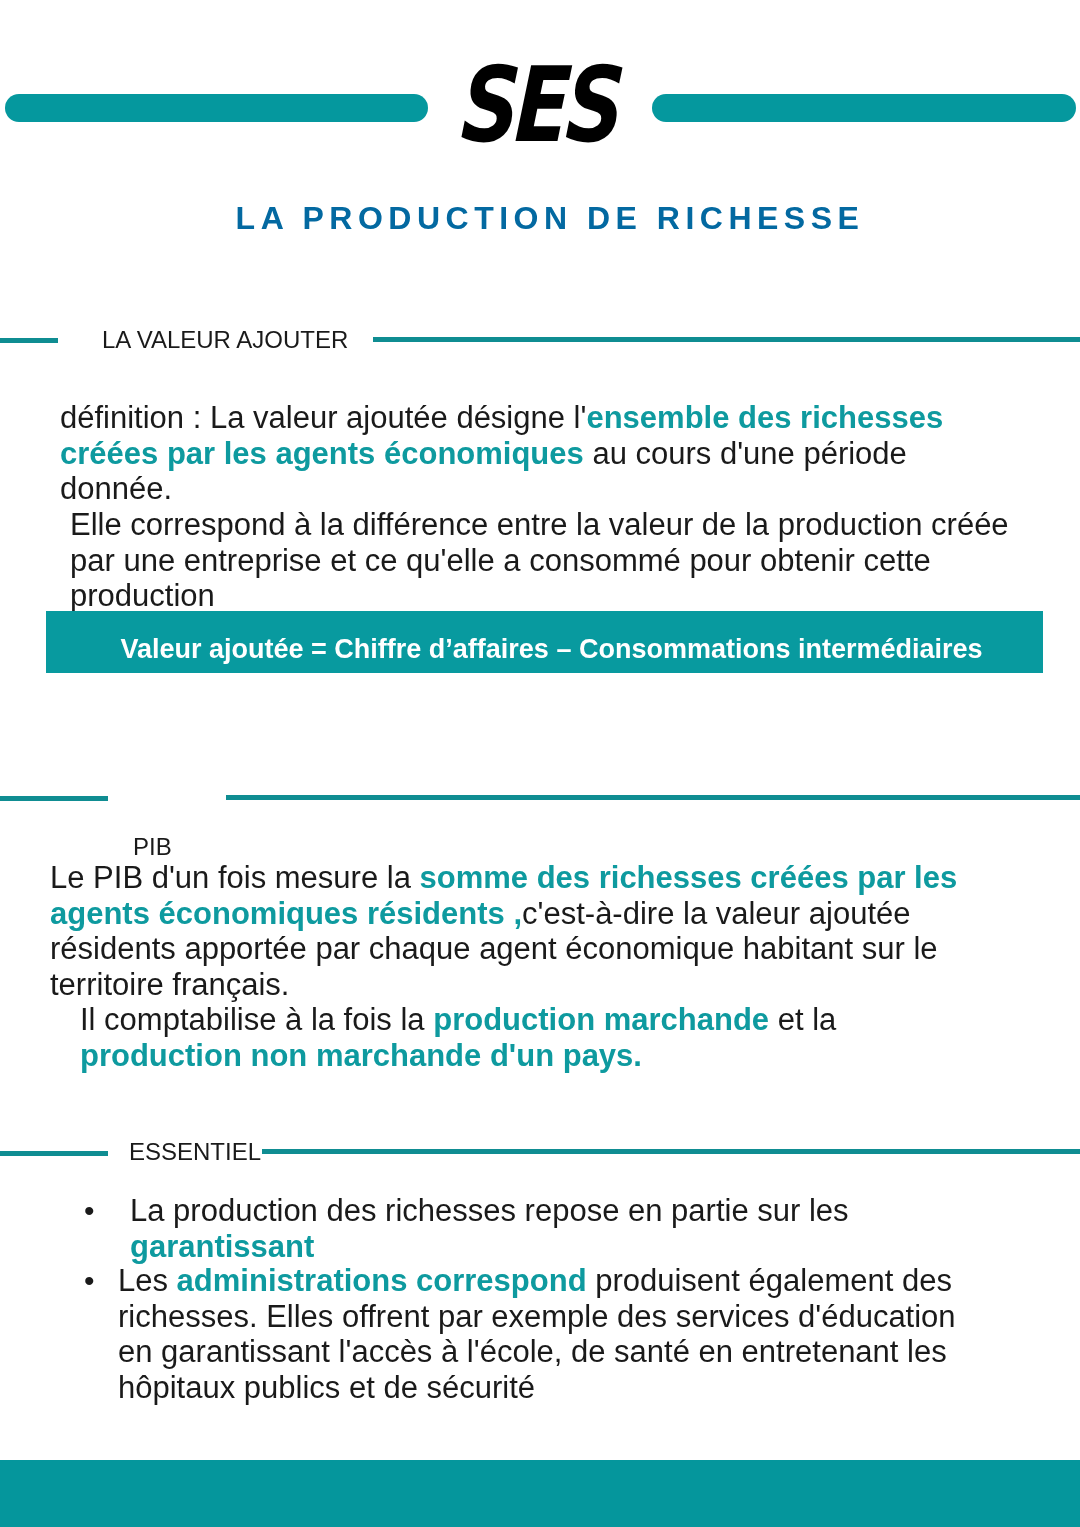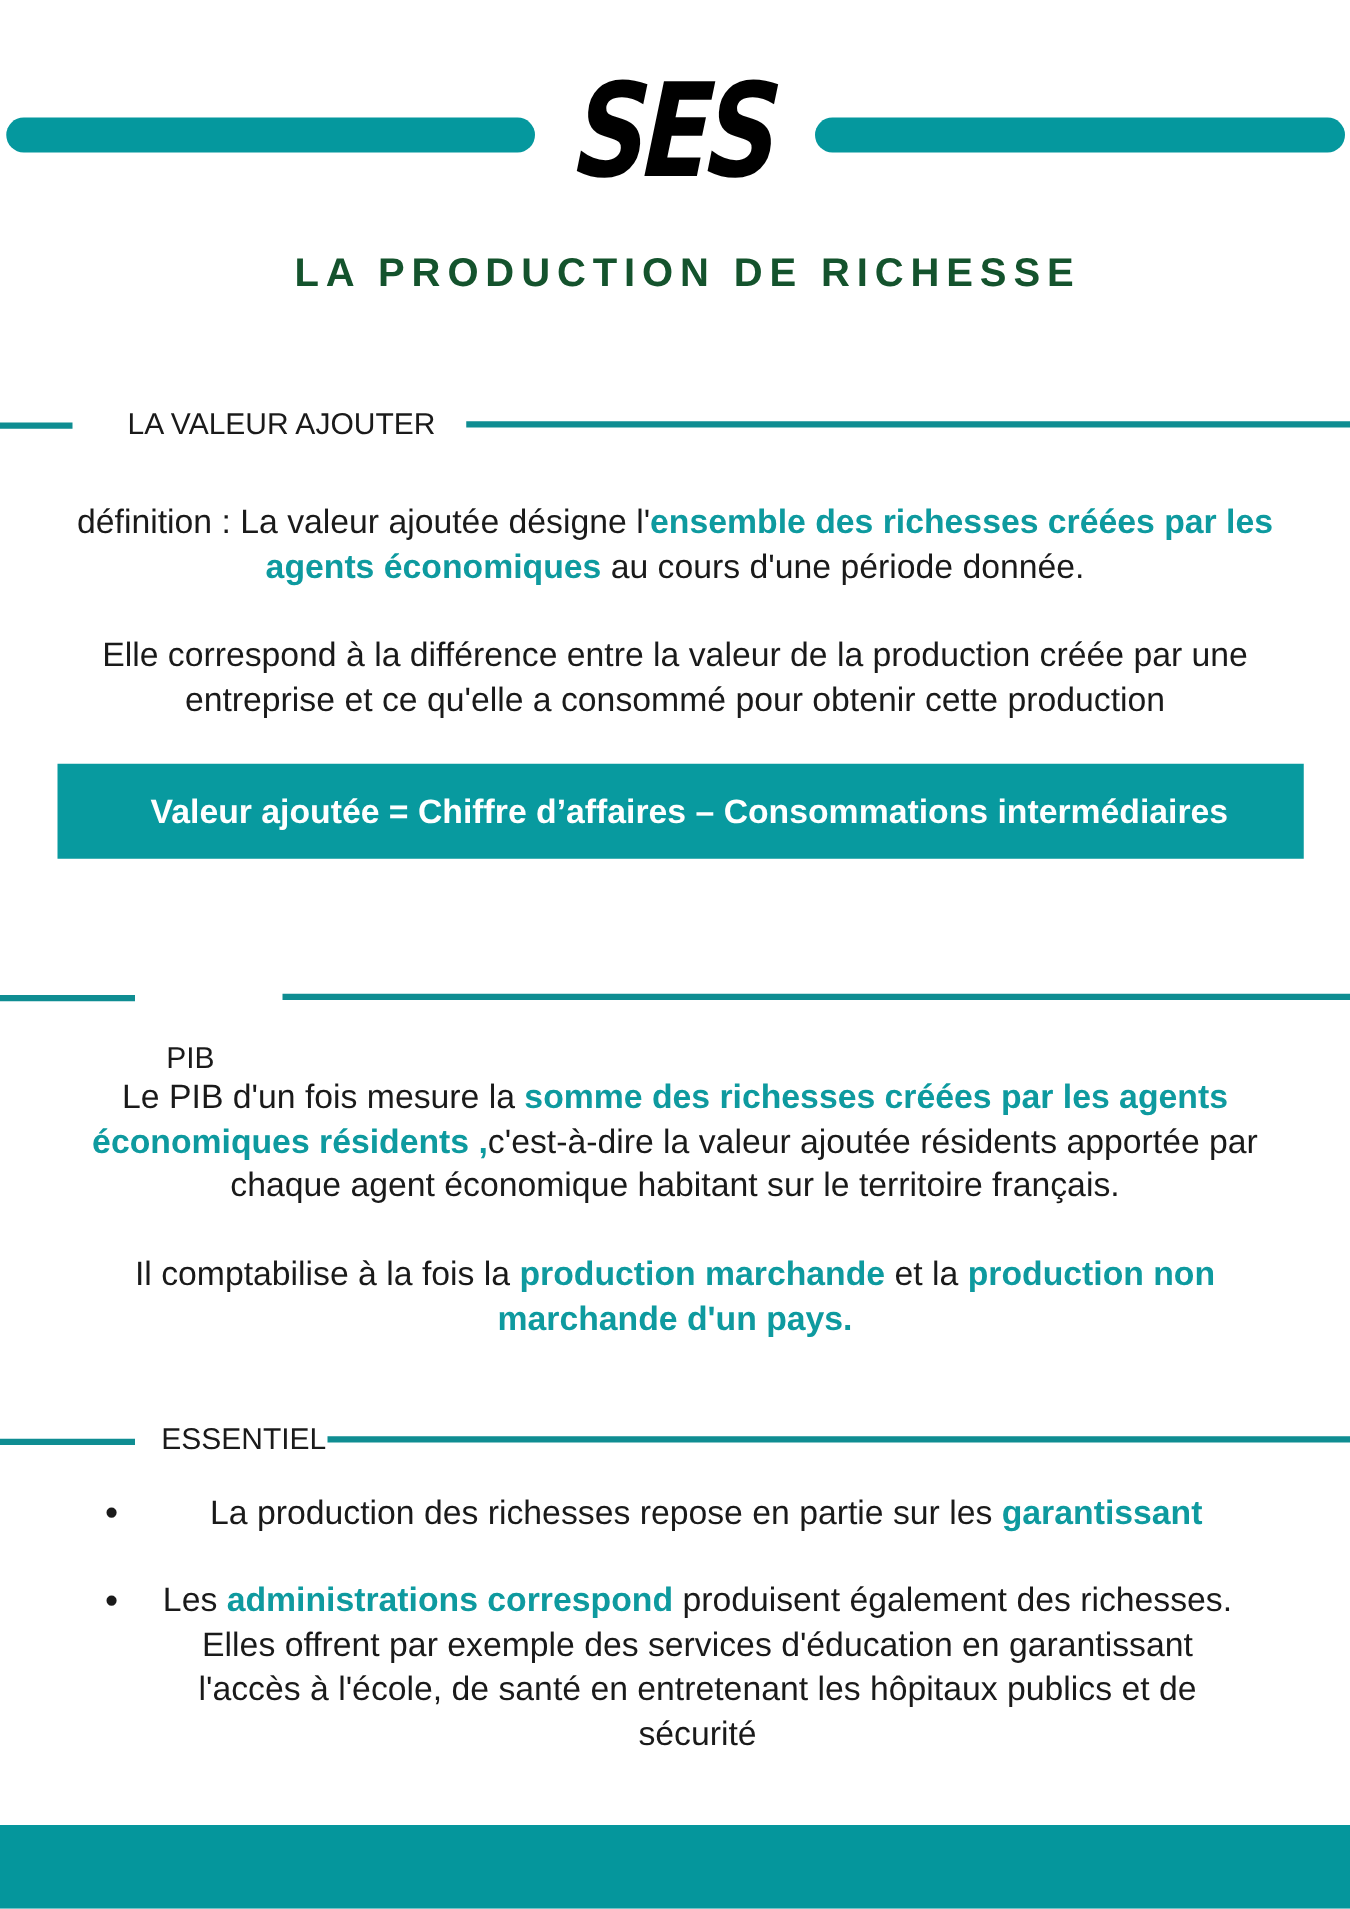--- a/index.html
+++ b/index.html
@@ -11,34 +11,34 @@
   .bar { position: absolute; background: #05989e; }
   .pill { height: 28px; border-radius: 14px; top: 94px; }
   .logo {
     position: absolute; left: 440px; top: 40px; width: 200px; text-align: center;
     font-family: "DejaVu Sans", sans-serif; font-weight: 900; font-style: italic;
     font-size: 104px; letter-spacing: -6px; color: #000; line-height: 130px;
     transform: scaleX(0.78) skewX(-4deg);
   }
   .title {
     position: absolute; left: 0; width: 1080px; top: 200px; text-align: center;
-    font-weight: 700; font-size: 32px; letter-spacing: 5.5px; color: #14532d;
+    font-weight: 700; font-size: 32px; letter-spacing: 5.5px; color: #0369a1;
     padding-left: 20px; box-sizing: border-box;
   }
   .sec-line { position: absolute; height: 5px; background: #0f8d92; }
   .sec-label {
     position: absolute; font-size: 24px; color: #1a1a1a; line-height: 30px;
   }
   .para {
-    position: absolute; left: 40px; width: 1000px; text-align: center;
-    font-size: 27px; line-height: 35.5px; color: #1a1a1a;
+    position: absolute; left: 40px; width: 1000px; text-align: left;
+    font-size: 31px; line-height: 35.5px; color: #1a1a1a;
   }
   .hl { color: #0e9a9f; font-weight: 700; }
   .formula {
-    position: absolute; left: 46px; top: 611px; width: 997px; height: 76px;
+    position: absolute; left: 46px; top: 611px; width: 997px; height: 62px;
     background: #089a9f; color: #ffffff; font-weight: 700; font-size: 27px;
     line-height: 76px; text-align: center; padding-left: 14px; box-sizing: border-box;
     white-space: nowrap;
   }
   .bullet {
     position: absolute; left: 84px; width: 14px; height: 14px; font-size: 30px; line-height: 14px;
   }
   .footer { position: absolute; left: 0; top: 1460px; width: 1080px; height: 67px; background: #05969c; }
 </style>
 </head>

